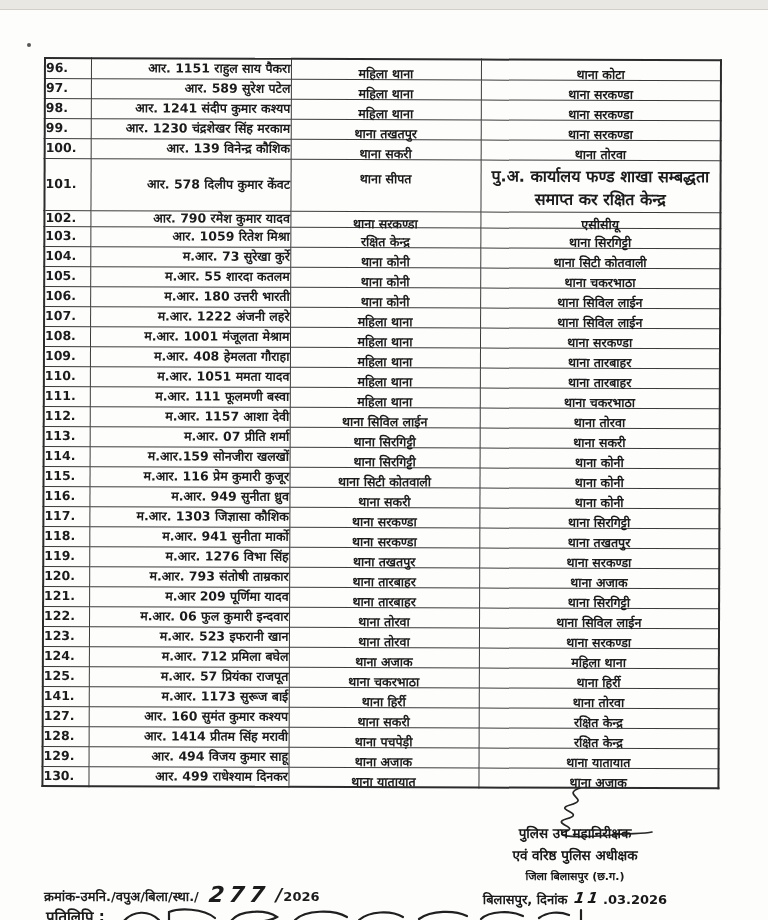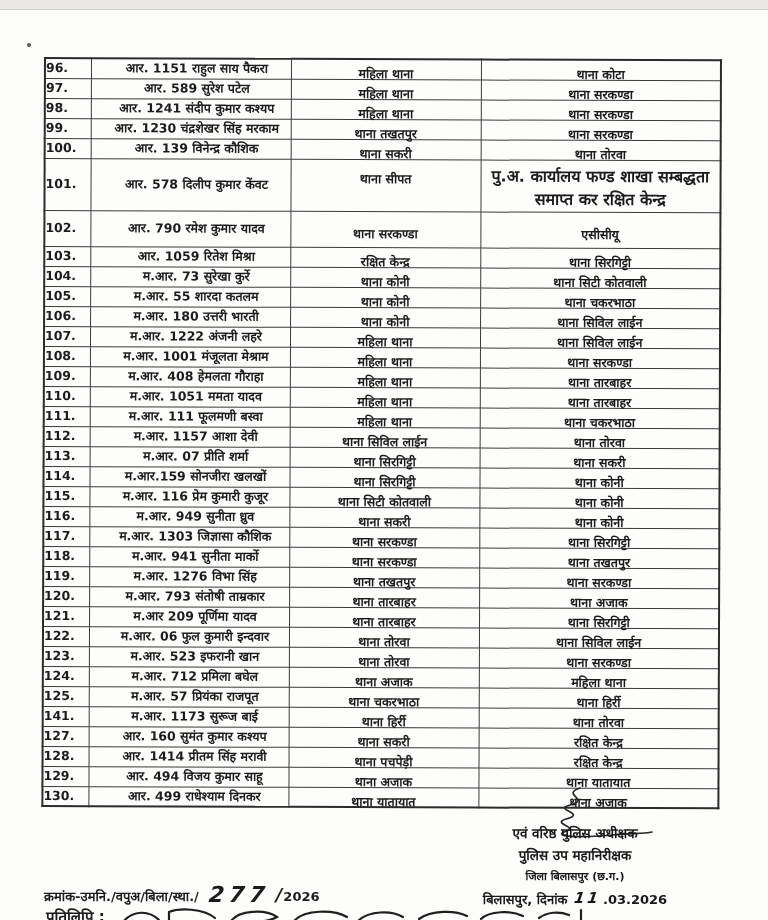--- a/index.html
+++ b/index.html
@@ -31,27 +31,27 @@
     vertical-align:middle;
     overflow:visible; white-space:nowrap;
     line-height:1.15;
   }
   .sheet-table { border:2px solid #2c2c2c; }
   col.w-sl   { width:46px; }
   col.w-name { width:200px; }
   col.w-from { width:190px; }
   col.w-to   { width:240px; }
   td.c-sl   { }
-  td.c-name { text-align:center; padding-left:12px;margin-top:48px; }
+  td.c-name { text-align:right; padding-left:12px;margin-top:48px; }
   td.c-from, td.c-to { text-align:center; }
   td.c-from span, td.c-to span {
     display:inline-block; transform:translateY(5px);
   }
   tr.tall td { height:52px; }
-  tr.med  td { height:36px; }
+  tr.med  td { height:16px; }
   tr.tall td.c-to span {
     white-space:normal; line-height:1.45; transform:translateY(2px);
     max-width:232px; font-size:16px;
   }
   tr.tall td.c-from span { transform:translateY(-6px);text-align:right; }
   
   .sig-block {
     position:absolute; left:415px; top:822px; width:320px;
     text-align:center; font-weight:bold; font-size:13.5px;
     line-height:22px; color:#181818;
@@ -311,22 +311,22 @@
     </tbody>
 </table>
 
 <div class="sig-scribble">
   <svg width="118" height="58" viewBox="0 0 118 58">
     <path d="M40,2 C20,9 52,13 30,19 C12,24 48,27 26,33 C10,38 42,41 24,46 C16,49 28,53 72,49 C88,47 104,48 112,46" fill="none" stroke="#262626" stroke-width="1.7" stroke-linecap="round"></path>
   </svg>
 </div>
 
 <div class="sig-block">
+  <div>पुलिस उप महानिरीक्षक</div>
   <div>एवं वरिष्ठ पुलिस अधीक्षक</div>
-  <div>पुलिस उप महानिरीक्षक</div>
   <div class="l3">जिला बिलासपुर (छ.ग.)</div>
   <div class="sig-date"><span>बिलासपुर, दिनांक </span><span class="hand-day">11</span><span>.03.2026</span></div>
 </div>
 
 <div class="ref-line">
   <span>क्रमांक-उमनि./वपुअ/बिला/स्था./</span>
   <span class="ref-number">277</span>
   <span class="ref-slash">/</span>
   <span>2026</span>
 </div>

